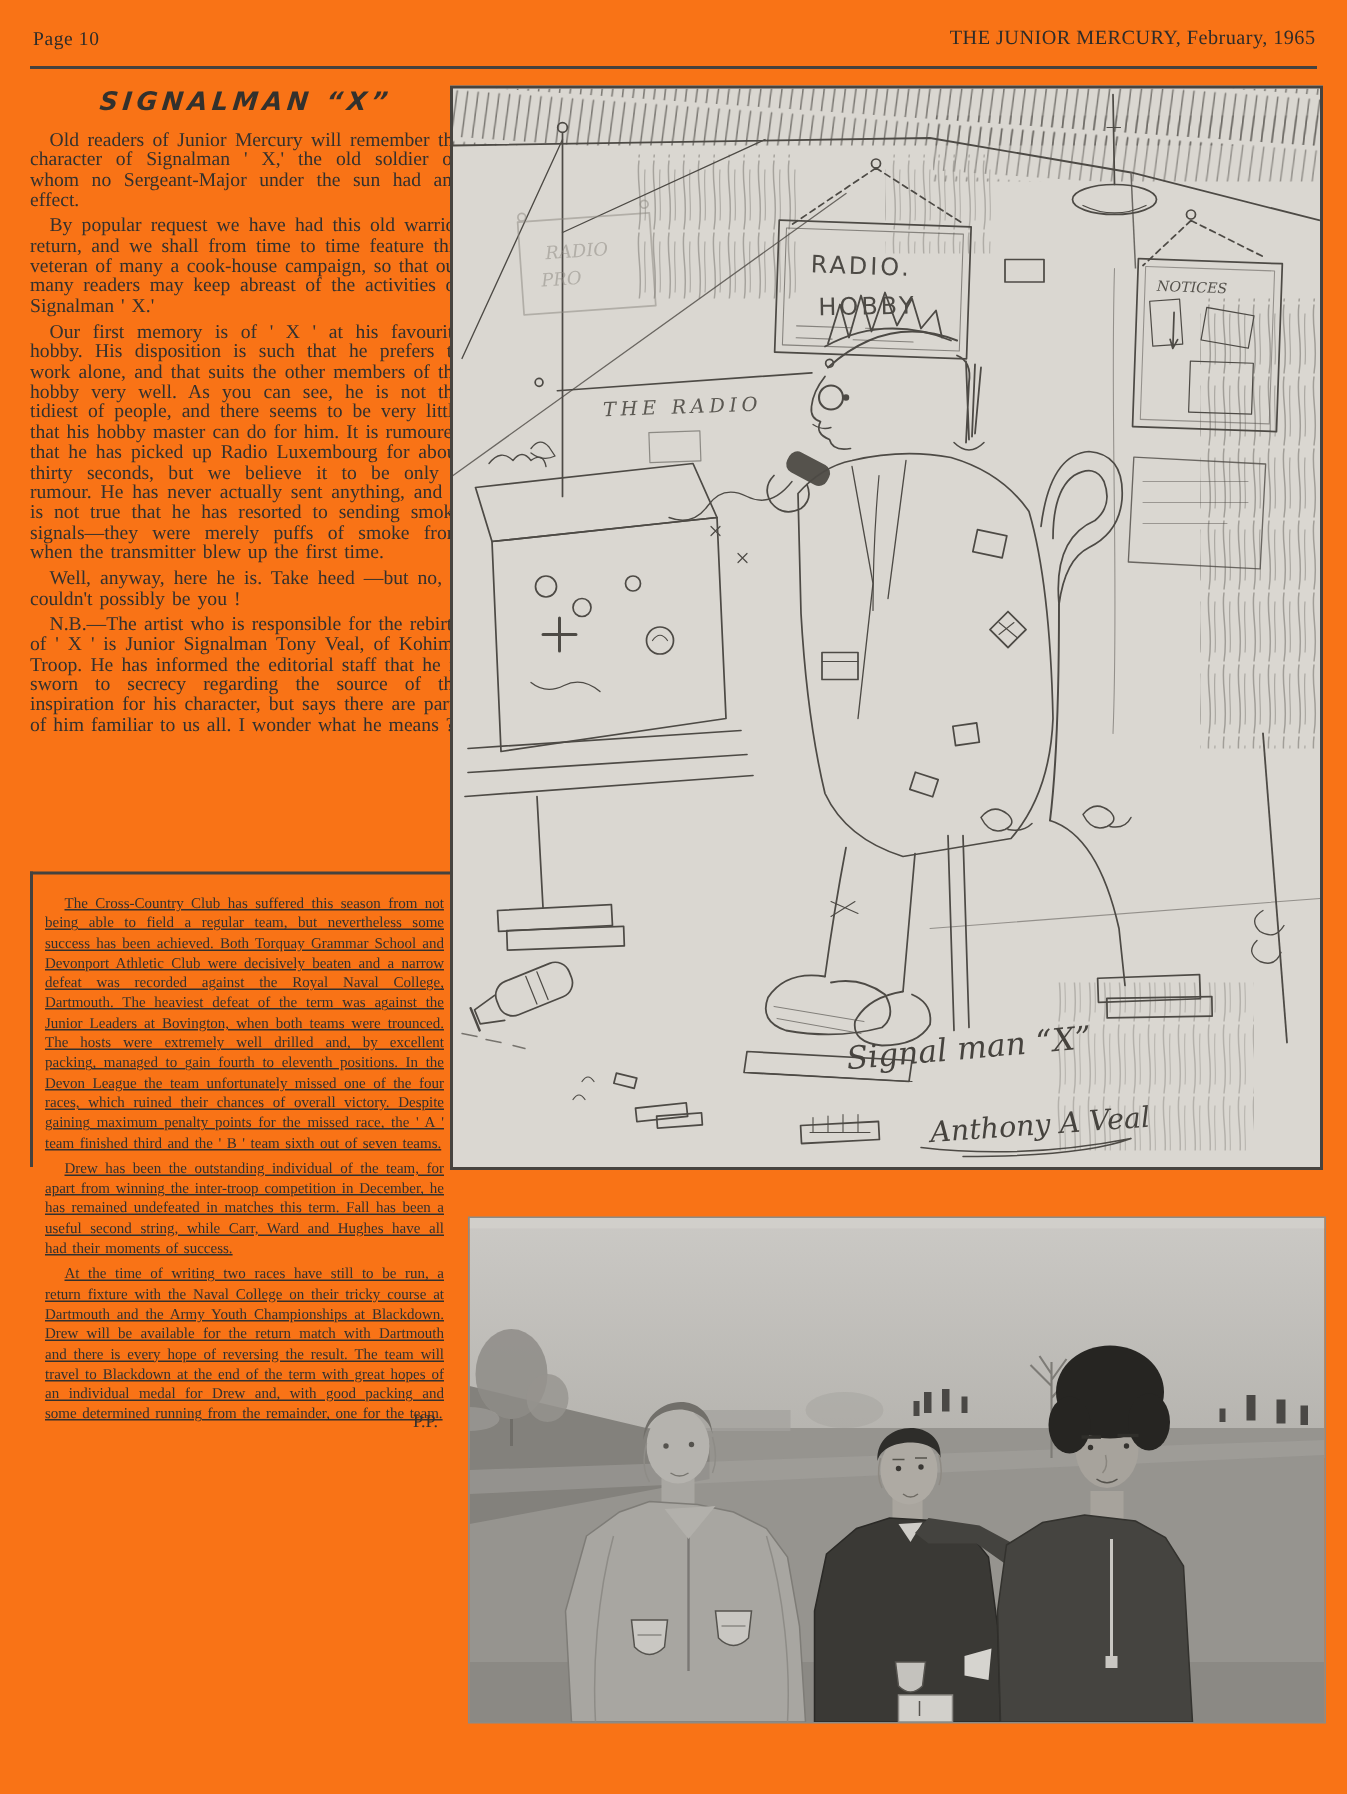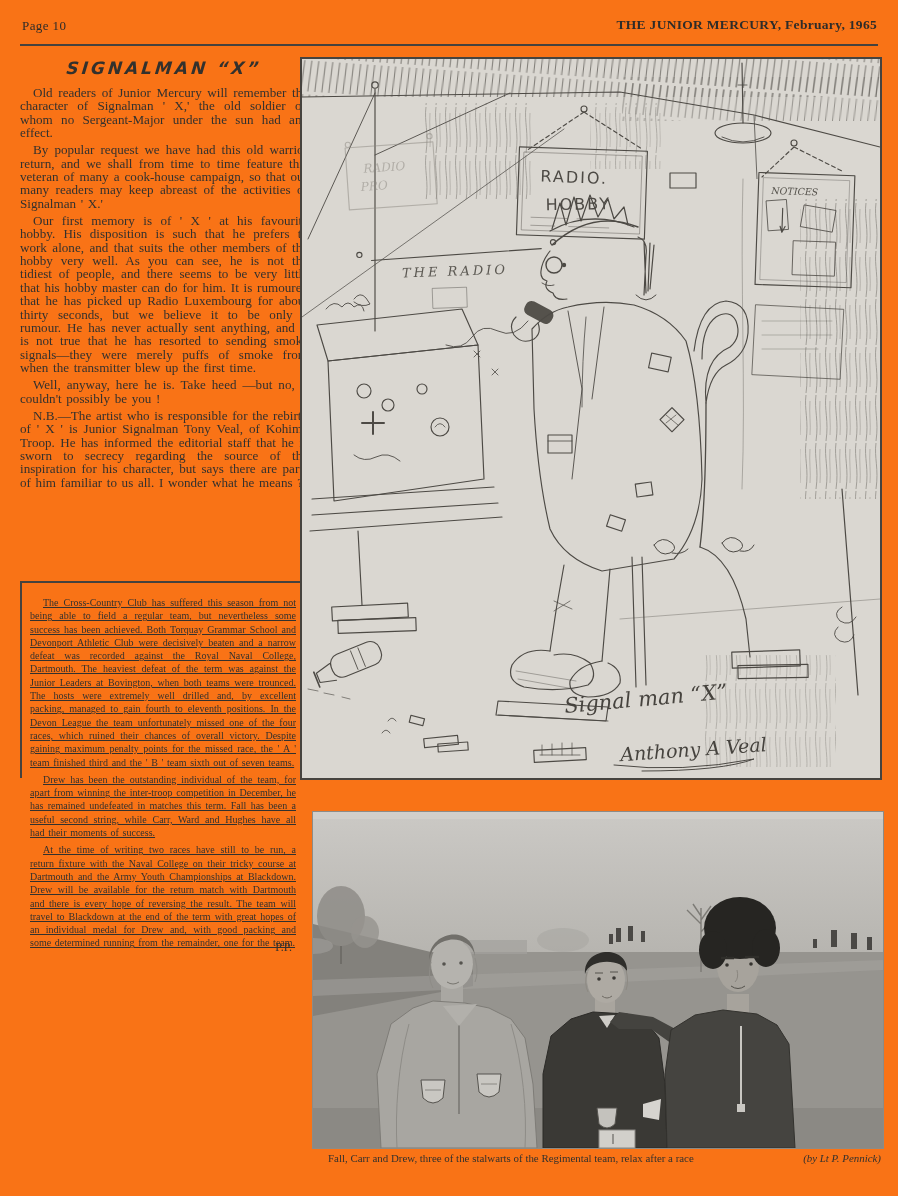--- a/index.html
+++ b/index.html
@@ -3,21 +3,21 @@
 <meta charset="utf-8">
 <style>
   html,body{margin:0;padding:0;}
   .page{
     position:relative;width:898px;height:1196px;overflow:hidden;
     background:#f97316;
     font-family:"Liberation Serif", serif;color:#2e2c29;
   }
   
   .hdr-left{position:absolute;left:22px;top:18px;font-size:13px;letter-spacing:.4px;}
-  .hdr-right{position:absolute;right:21px;top:17px;font-size:13.5px;font-weight:bold;letter-spacing:.3px;}
+  .hdr-right{position:absolute;right:21px;top:17px;font-size:13.5px;font-weight:normal;letter-spacing:.3px;}
   .hdr-rule{position:absolute;left:20px;top:44px;width:858px;height:2px;background:#45423e;}
   
   .colL{position:absolute;left:20px;top:56px;width:288px;}
   .sig-title{
     text-align:center;margin:2px 0 8px 0;
     font-family:"DejaVu Sans", sans-serif;font-weight:bold;font-style:italic;
     font-size:17px;letter-spacing:3px;transform:skewX(-6deg);color:#33312d;
   }
   .body-text p{
     margin:0 0 4px 0;font-size:13.1px;line-height:13.35px;text-align:justify;
@@ -354,18 +354,14 @@
         <path d="M408,146 h13 M432,145 h14" stroke="#2f2e2a" stroke-width="2.4" fill="none"></path>
         <circle cx="414" cy="153" r="1.8" fill="#35332f"></circle>
         <circle cx="438" cy="152" r="1.8" fill="#35332f"></circle>
         <path d="M424,158 q2,8 -2,12" stroke="#8a867f" fill="none"></path>
         <path d="M418,174 q7,5 14,0" stroke="#54524c" fill="none"></path>
       </g>
       <rect x="0" y="0" width="570" height="7" fill="#d5d3ce" opacity=".6"></rect>
     </svg>
   </div>
 
-  <div class="caption-row">
-    <span>Fall, Carr and Drew, three of the stalwarts of the Regimental team, relax after a race</span>
-    <span class="caption-credit">(by Lt P. Pennick)</span>
-  </div>
 
 </div>
 
 </body></html>

